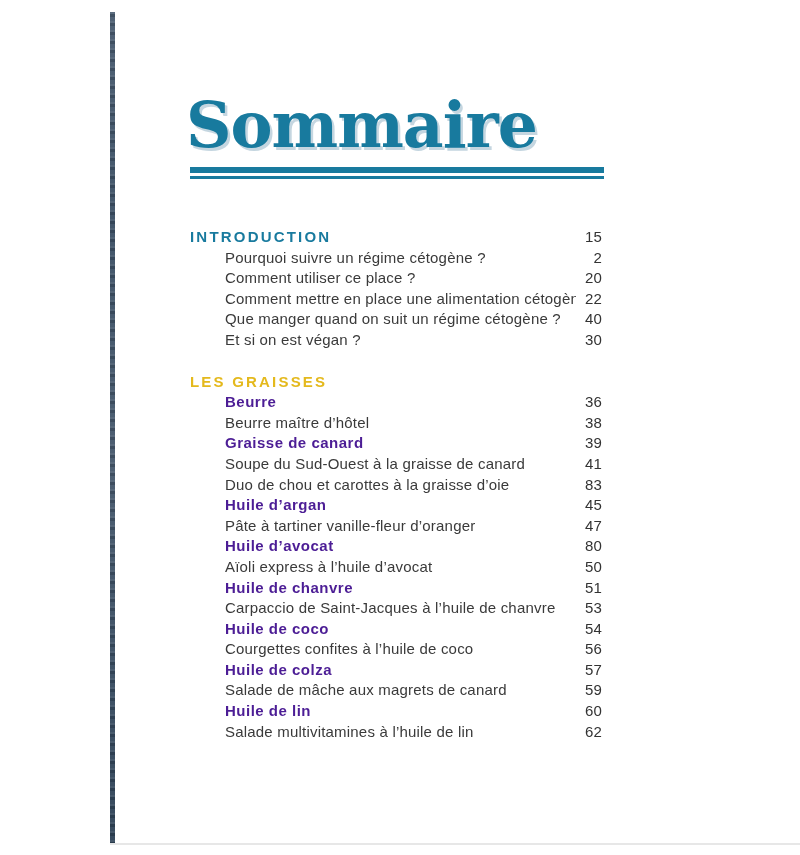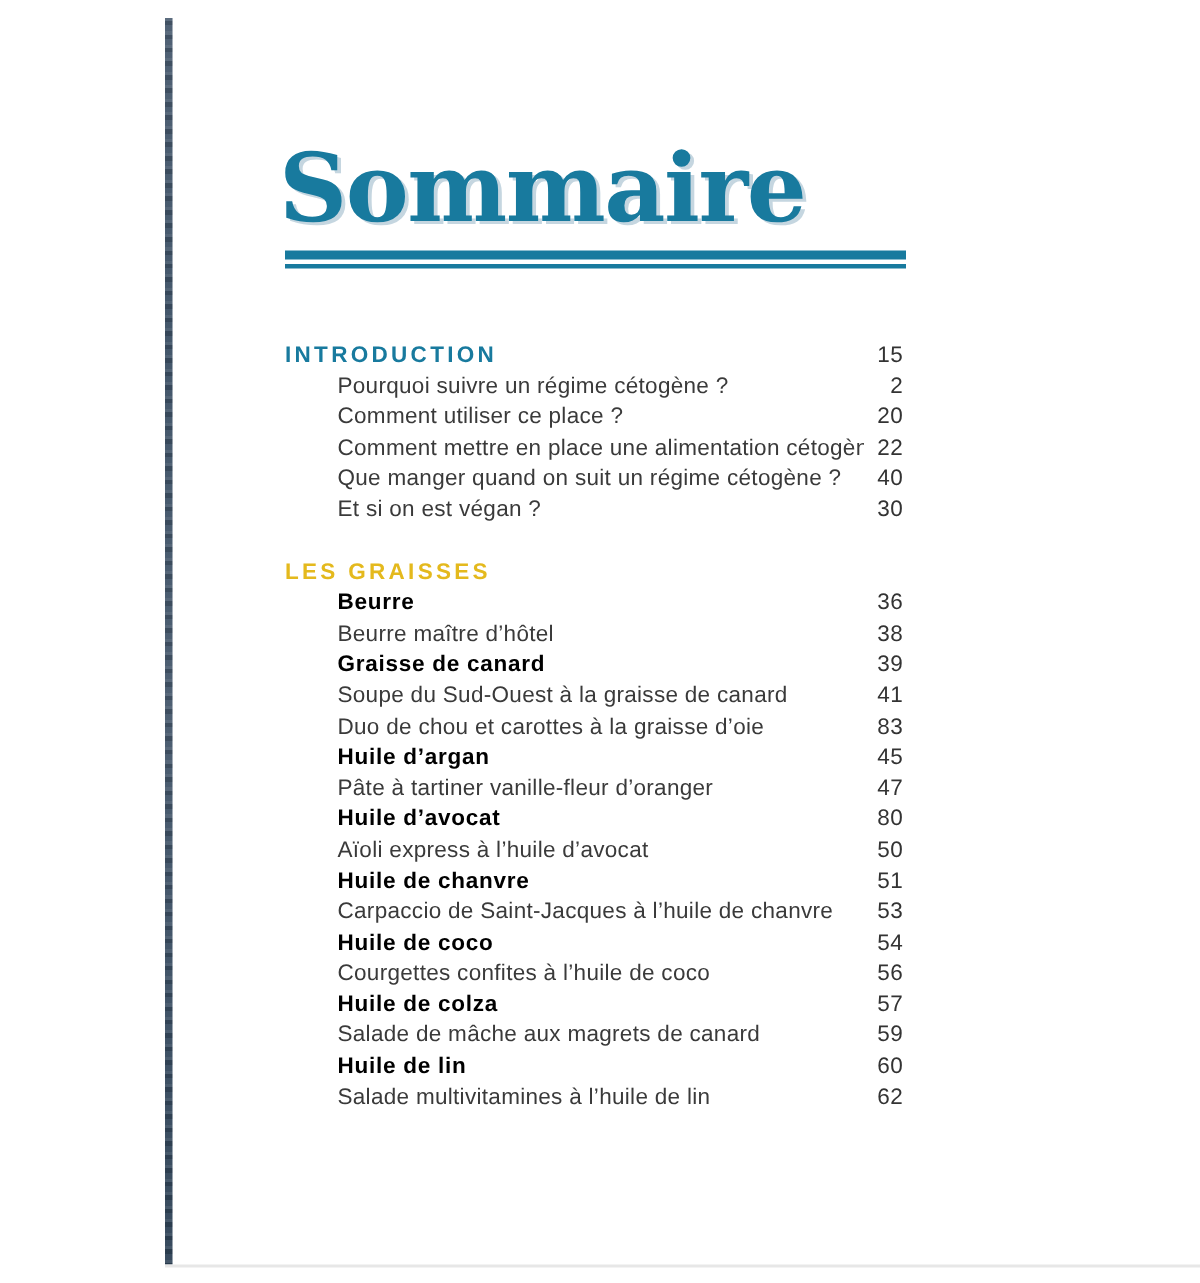--- a/index.html
+++ b/index.html
@@ -89,21 +89,21 @@
   .row.gap-before { margin-top: 21px; }
   .row.indent .label { padding-left: 35px; }
   .row.section .label {
     font-weight: 700;
     font-size: 15px;
     letter-spacing: 2.2px;
   }
   .row.section-teal .label   { color: #187a9e; }
   .row.section-yellow .label { color: #e4b91d; }
   .row.subsection .label {
-    color: #000000;
+    color: #4c1d95;
     font-weight: 700;
     letter-spacing: 0.5px;
   }
 </style>
 </head>
 <body>
 
 <div class="canvas">
   <div class="spine"></div>
   <div class="bottom-edge"></div>

